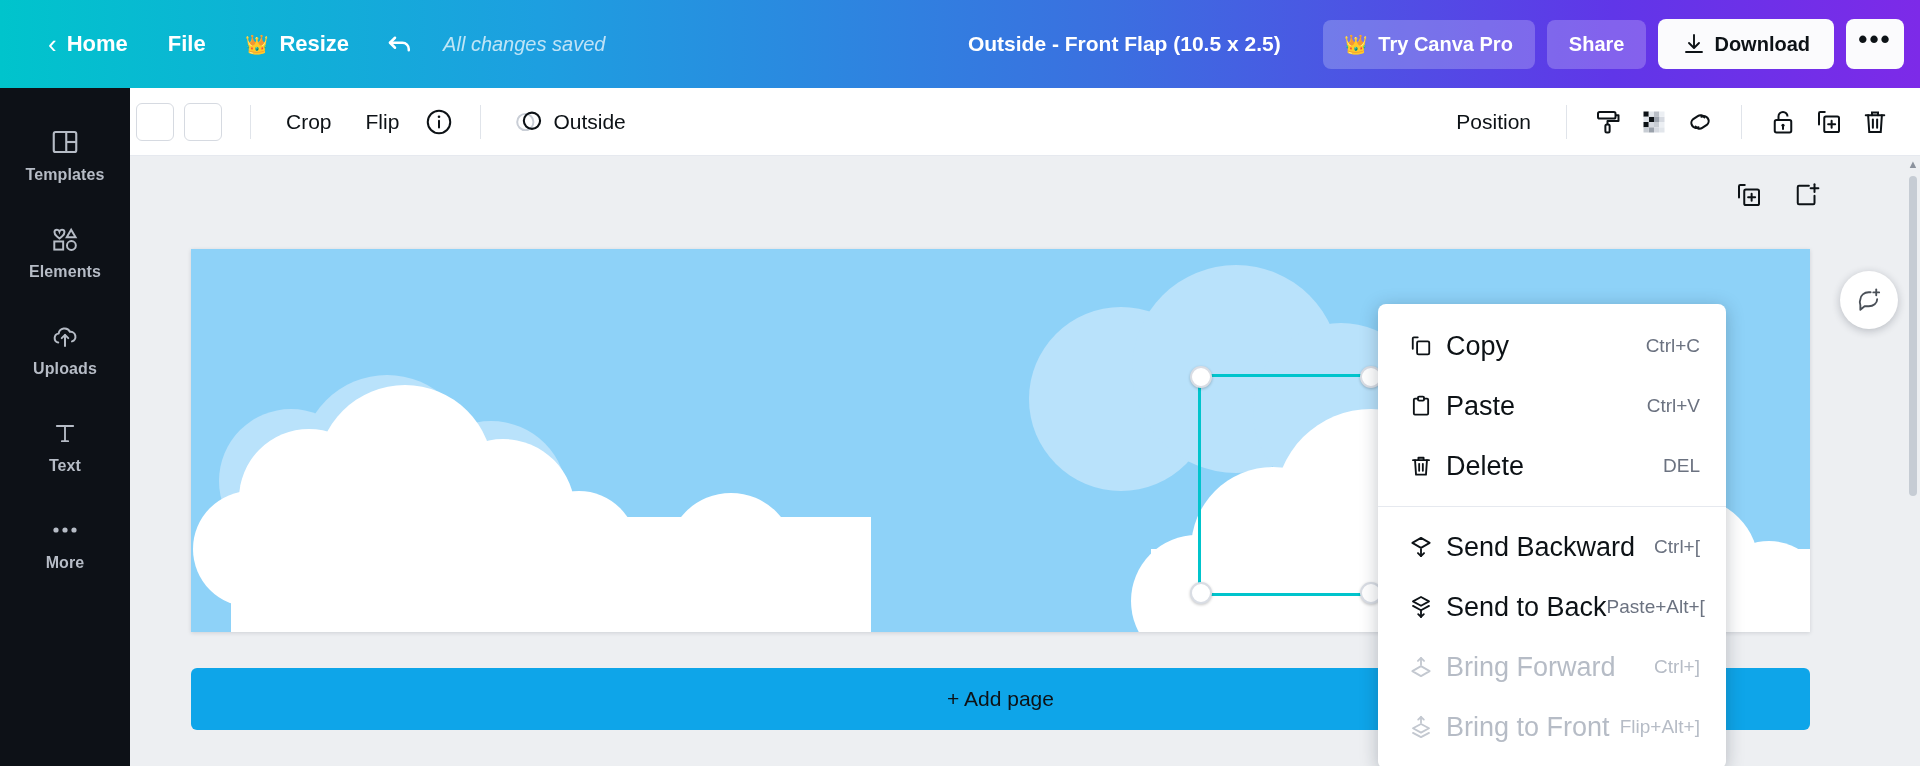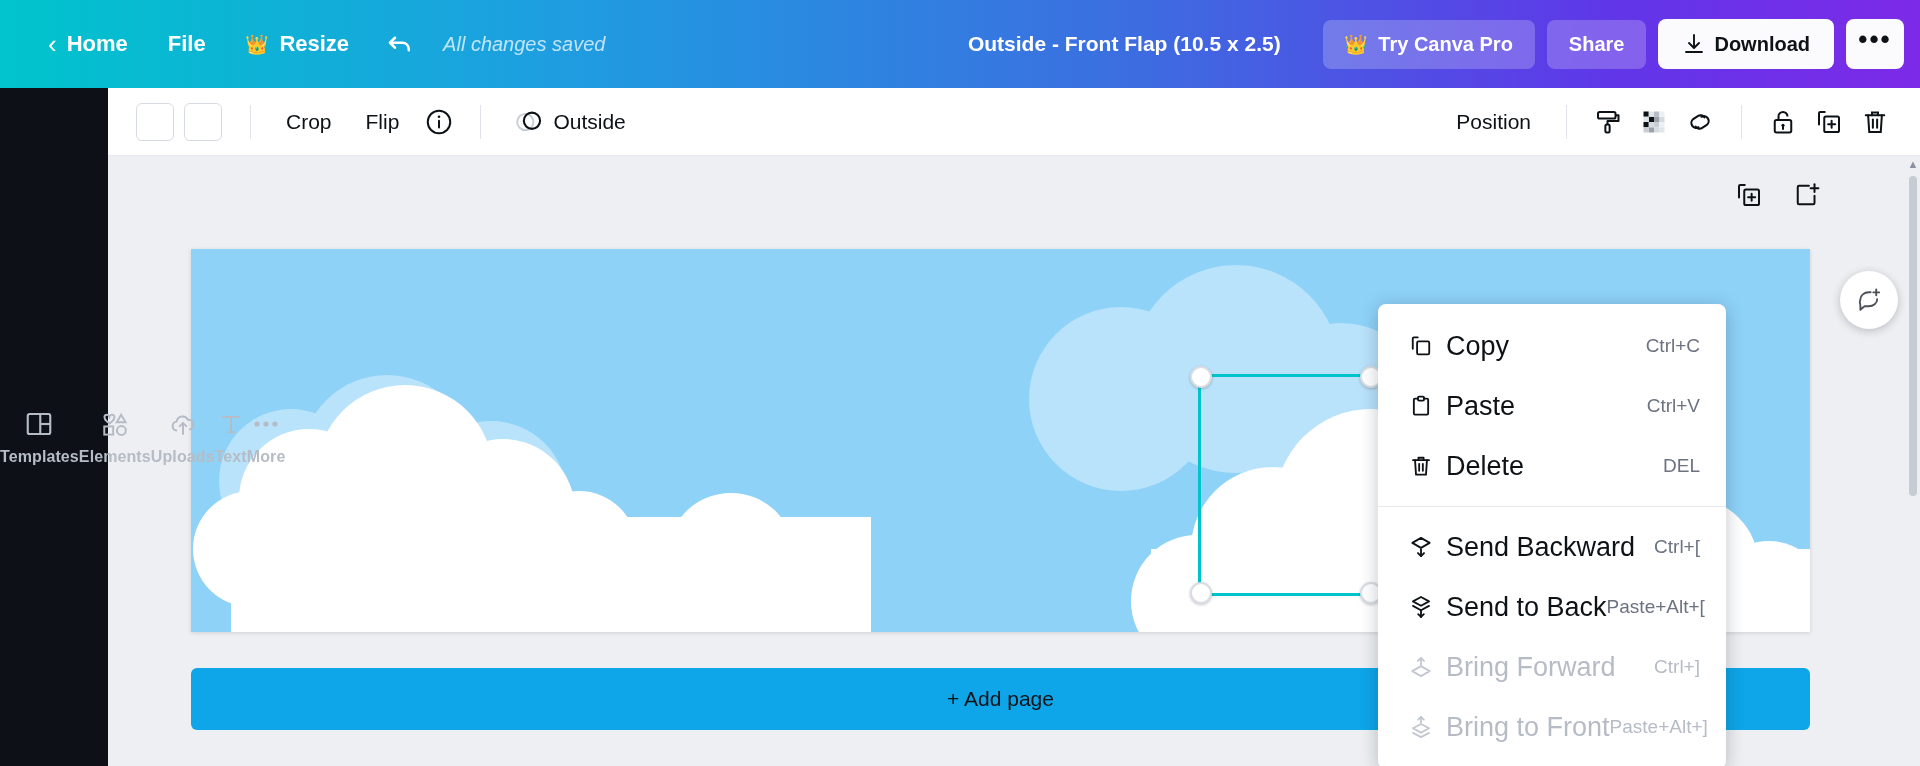--- a/index.html
+++ b/index.html
@@ -65,23 +65,23 @@
     display: flex; align-items: center; justify-content: center;
     cursor: pointer; border: none;
     font-size: 26px; font-weight: bold; letter-spacing: 2px;
     line-height: 0.4; padding-bottom: 10px;
     font-family: "Liberation Sans", sans-serif;
   }
 
   
   .rail {
     position: absolute; top: 88px; left: 0;
-    width: 108px; height: 678px;
+    width: 130px; height: 678px;
     background: #0d1117;
-    display: flex; flex-direction: row;
+    display: flex; flex-direction: column;
     align-items: center; padding-top: 18px;
     z-index: 30;
   }
   .rail-item {
     width: 108px; height: 97px;
     display: flex; flex-direction: column;
     align-items: center; justify-content: center;
     gap: 7px; cursor: pointer; color: #b6bcc6;
   }
   .rail-ic { height: 34px; display: flex; align-items: center; justify-content: center; }
@@ -585,17 +585,17 @@
     <div class="ctx-item disabled">
       <span class="ctx-ic">
         <svg width="26" height="26" viewBox="0 0 24 24" fill="none" stroke="#c3c8d0" stroke-width="1.7" stroke-linecap="round" stroke-linejoin="round">
           <path d="M12 9.2 L19.4 13.2 L12 17.2 L4.6 13.2 Z"></path>
           <path d="M4.6 17.4 L12 21.4 L19.4 17.4"></path>
           <path d="M12 8 V2.6"></path>
             <path d="M9.4 5.2 L12 2.6 L14.6 5.2"></path>
         </svg>
       </span>
       <span class="ctx-lbl">Bring to Front</span>
-      <span class="ctx-sc">Paste+Alt+]</span>
+      <span class="ctx-sc">Flip+Alt+]</span>
     </div>
   </div>
 
 </div>
 
 </body></html>

